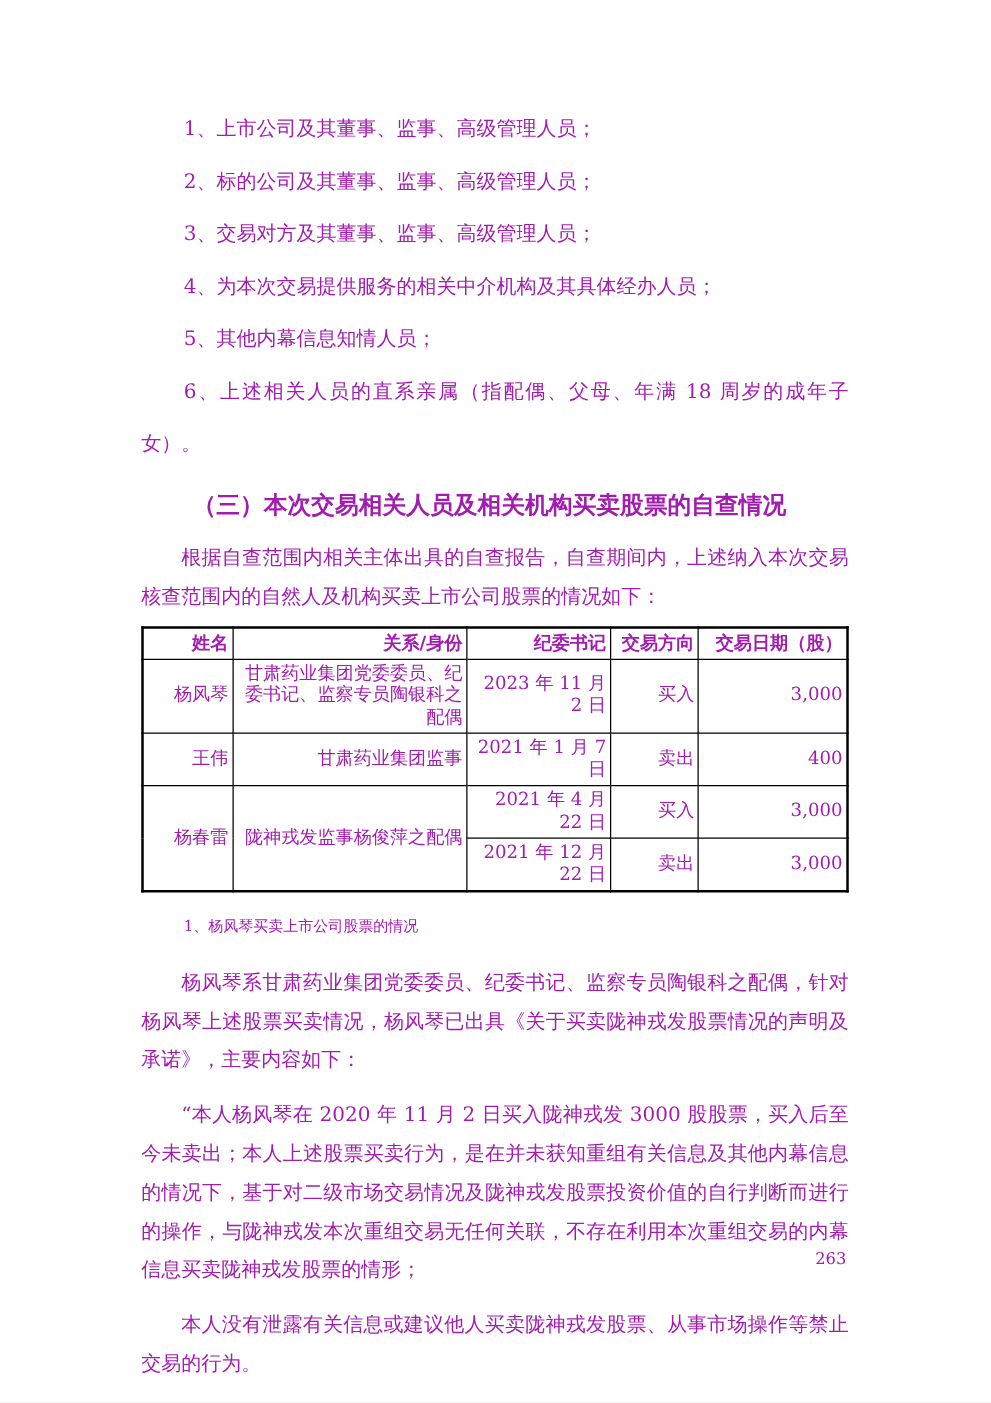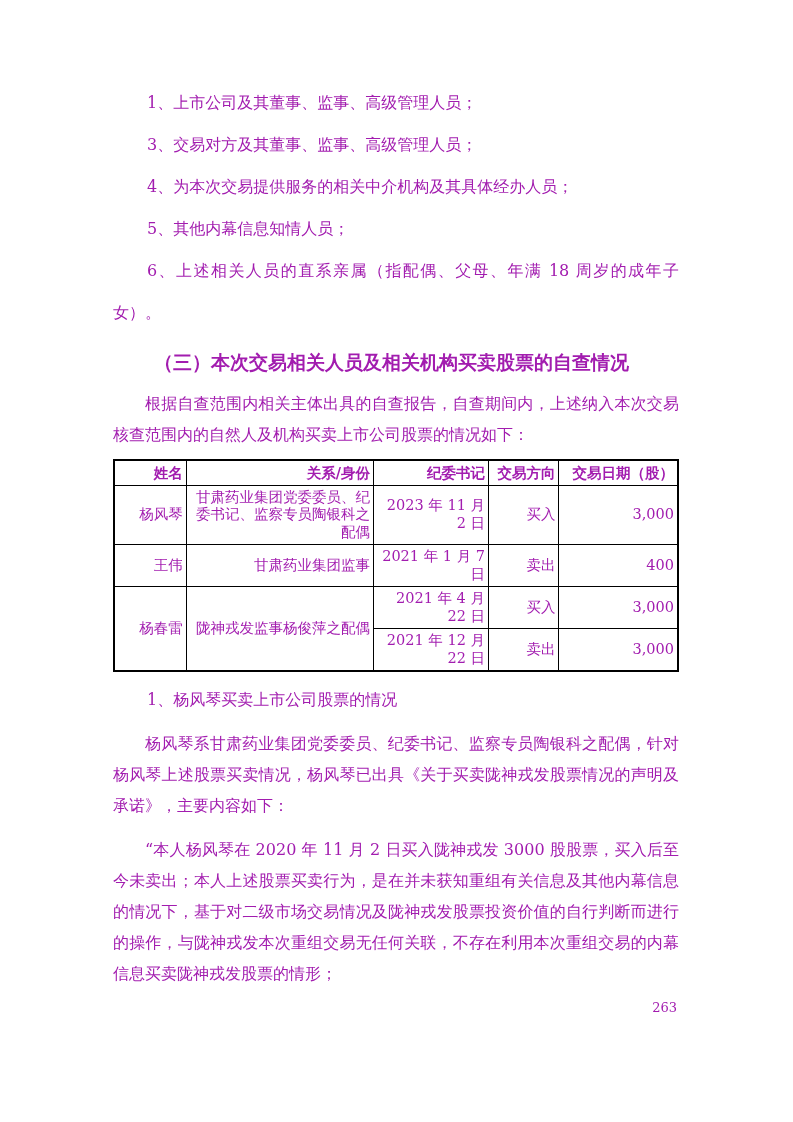--- a/index.html
+++ b/index.html
@@ -61,39 +61,40 @@
     height: 23px;
   }
   table.trades td { height: 24px; }
   .col-name      { width: 12.8%; }
   .col-relation  { width: 33.2%; }
   .col-date      { width: 20.4%; }
   .col-direction { width: 12.5%; }
   .col-qty       { width: 21.1%; }
   .sub-heading {
     margin-top: 12px;
-    font-size: 16px;
+    font-size: 12px;
     line-height: 31px;
     text-indent: 34px;
   }
   .page-number {
     position: absolute;
     top: 1000px;
     right: 116px;
     font-size: 13px;
     line-height: 16px;
   }
 </style>
 </head>
 <body>
 
 <div class="page">
   <div class="content">
 
     <p class="list-item">1、上市公司及其董事、监事、高级管理人员；</p>
+    <p class="list-item">2、标的公司及其董事、监事、高级管理人员；</p>
     <p class="list-item">3、交易对方及其董事、监事、高级管理人员；</p>
     <p class="list-item">4、为本次交易提供服务的相关中介机构及其具体经办人员；</p>
     <p class="list-item">5、其他内幕信息知情人员；</p>
     <p class="list-item">6、上述相关人员的直系亲属（指配偶、父母、年满 18 周岁的成年子女）。</p>
 
     <h2 class="section-heading">（三）本次交易相关人员及相关机构买卖股票的自查情况</h2>
 
     <p class="para">根据自查范围内相关主体出具的自查报告，自查期间内，上述纳入本次交易核查范围内的自然人及机构买卖上市公司股票的情况如下：</p>
 
     <table class="trades">
@@ -140,17 +141,18 @@
           <td>卖出</td>
           <td>3,000</td>
         </tr>
       </tbody>
     </table>
 
     <p class="sub-heading">1、杨风琴买卖上市公司股票的情况</p>
 
     <p class="para">杨风琴系甘肃药业集团党委委员、纪委书记、监察专员陶银科之配偶，针对杨风琴上述股票买卖情况，杨风琴已出具《关于买卖陇神戎发股票情况的声明及承诺》，主要内容如下：</p>
     <p class="para">“本人杨风琴在 2020 年 11 月 2 日买入陇神戎发 3000 股股票，买入后至今未卖出；本人上述股票买卖行为，是在并未获知重组有关信息及其他内幕信息的情况下，基于对二级市场交易情况及陇神戎发股票投资价值的自行判断而进行的操作，与陇神戎发本次重组交易无任何关联，不存在利用本次重组交易的内幕信息买卖陇神戎发股票的情形；</p>
+    <p class="para">本人没有泄露有关信息或建议他人买卖陇神戎发股票、从事市场操作等禁止交易的行为。</p>
 
   </div>
 
   <div class="page-number">263</div>
 </div>
 
 </body></html>

